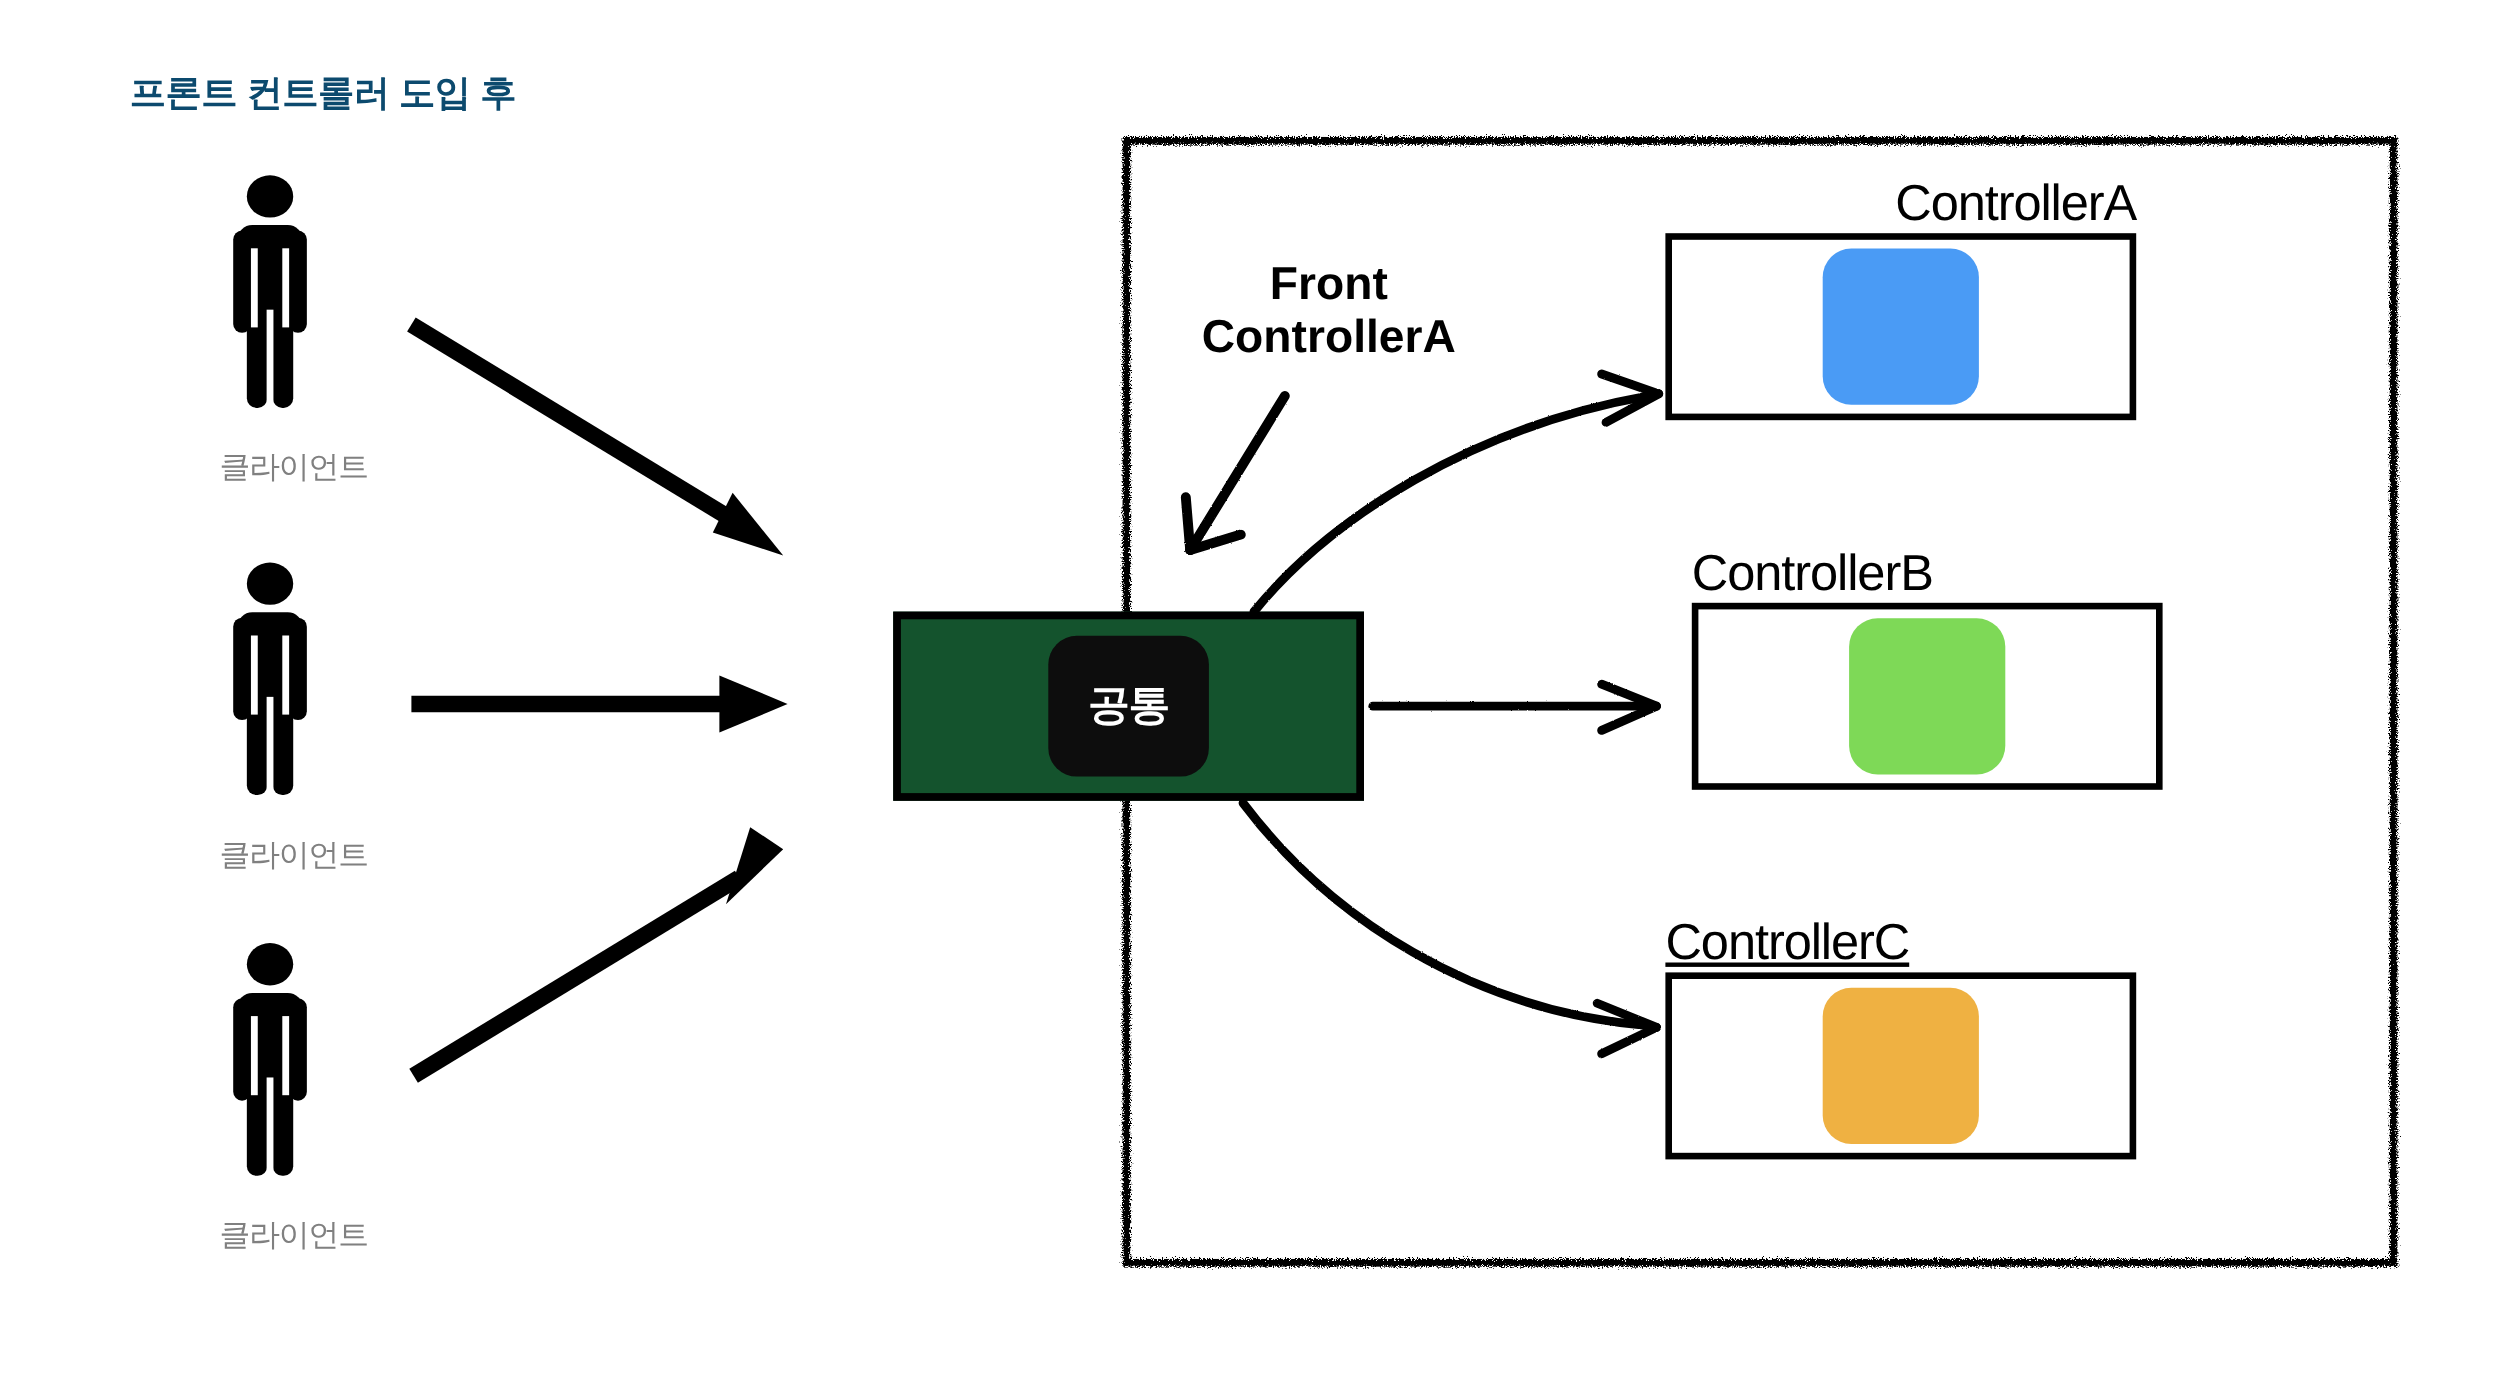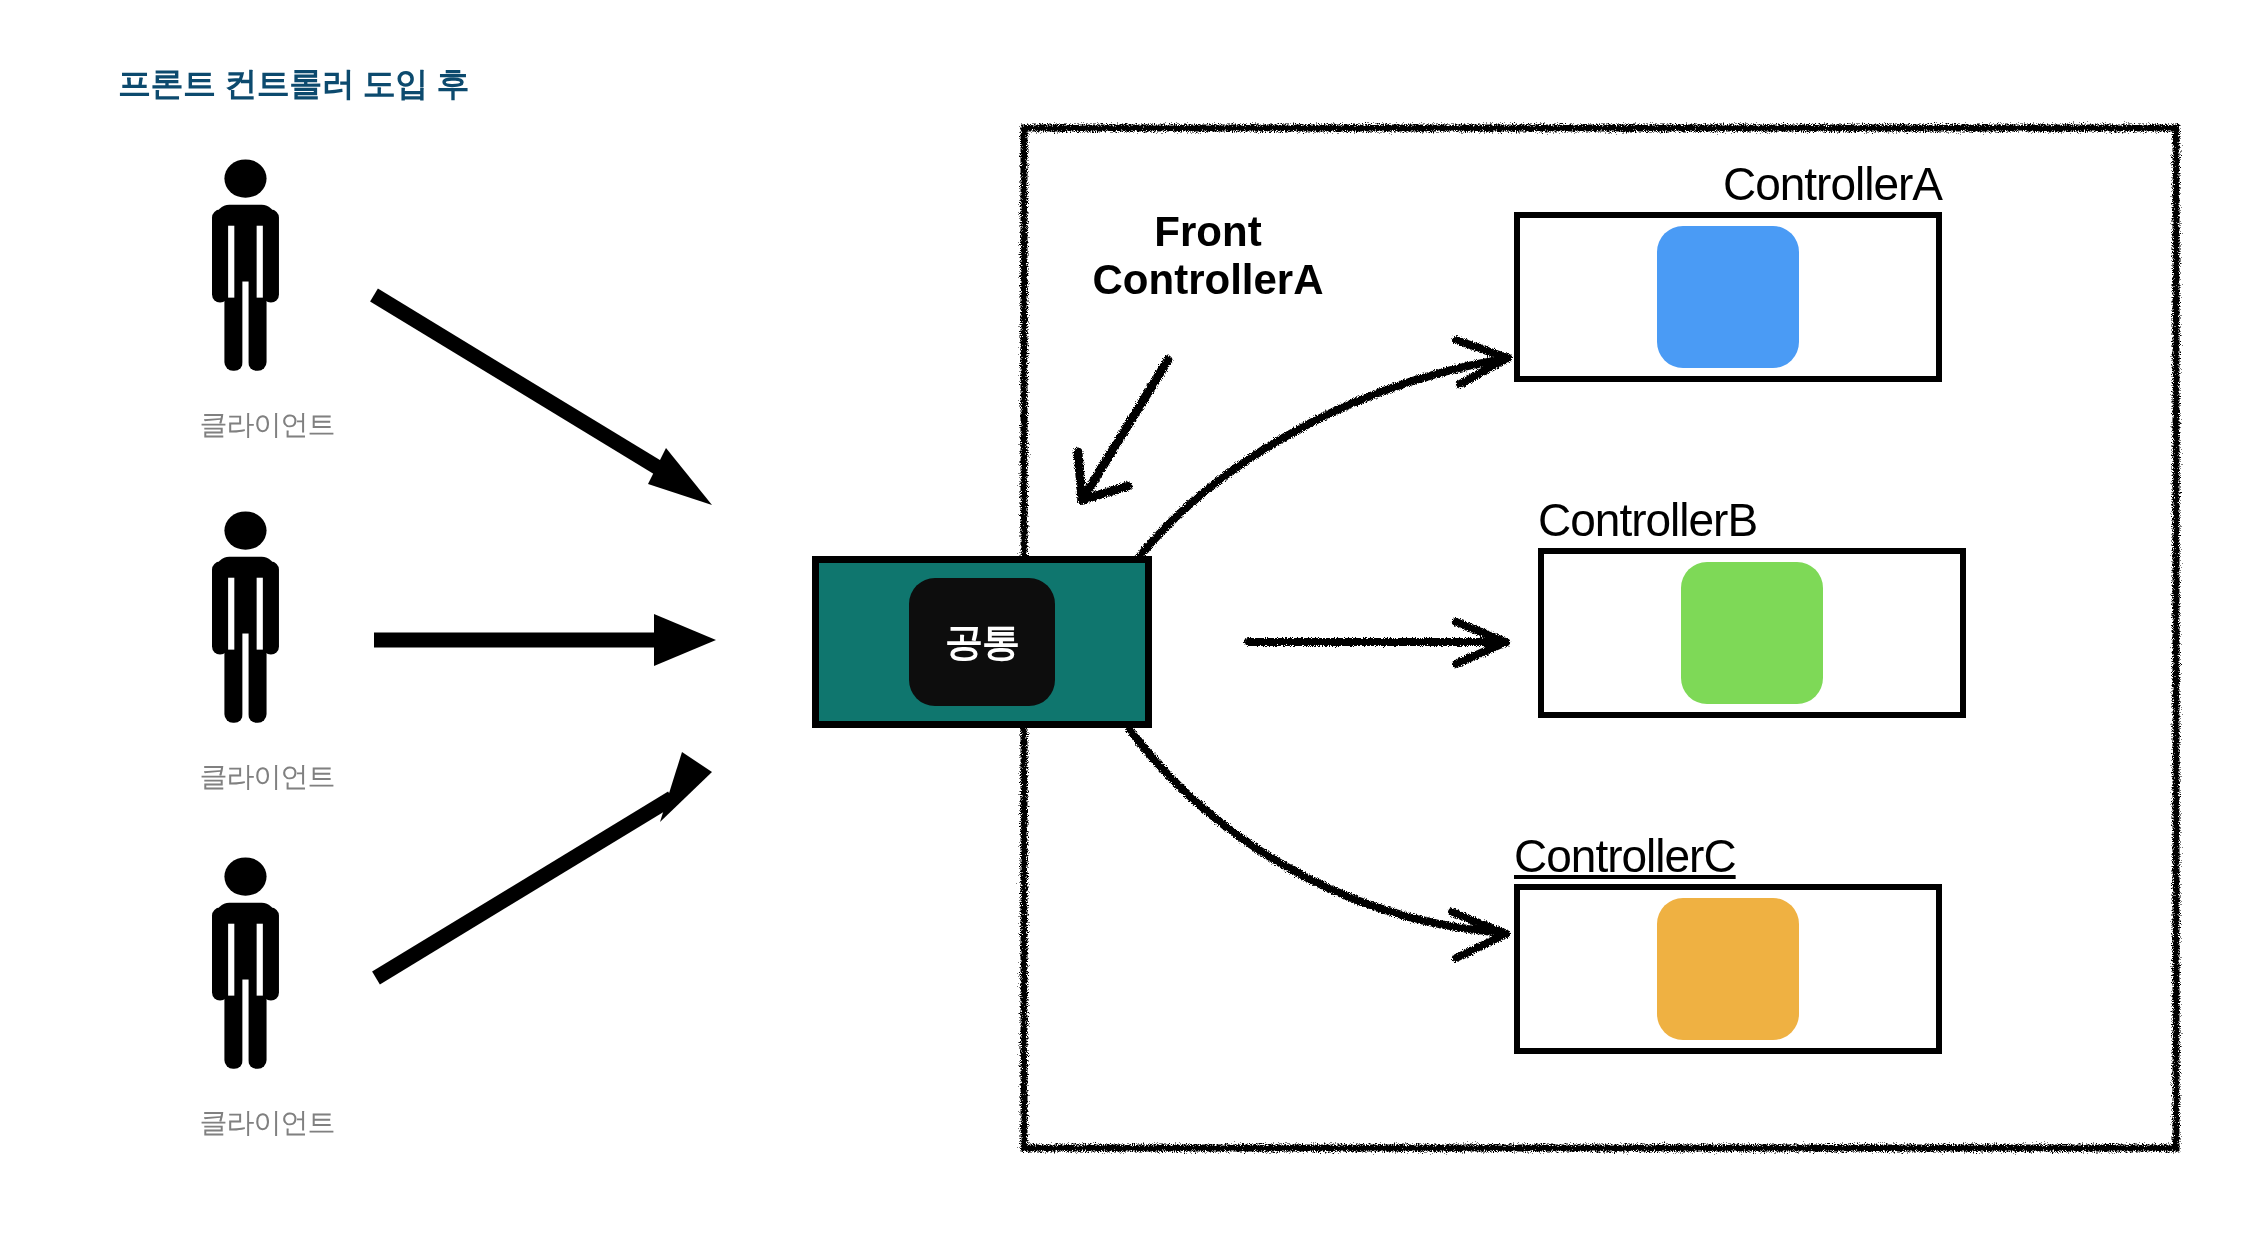--- a/index.html
+++ b/index.html
@@ -44,23 +44,23 @@
     color: #808080;
     letter-spacing: -1px;
     white-space: nowrap;
   }
 
   
   #common-box {
     position: absolute;
     left: 812px;
     top: 556px;
-    width: 340px;
+    width: 428px;
     height: 172px;
-    background: #0f766e;
+    background: #14532d;
     border: 7px solid #000000;
     box-sizing: border-box;
     z-index: 6;
   }
   #common-chip {
     position: absolute;
     left: 50%;
     top: 50%;
     transform: translate(-50%, -50%);
     width: 146px;
@@ -76,21 +76,21 @@
     font-size: 38px;
     font-weight: 700;
     letter-spacing: -1px;
     line-height: 1;
   }
 
   
   #front-controller-label {
     position: absolute;
     left: 1058px;
-    top: 208px;
+    top: 234px;
     width: 300px;
     text-align: center;
     font-size: 42px;
     font-weight: 700;
     color: #000000;
     line-height: 1.14;
     z-index: 7;
   }
 
   

